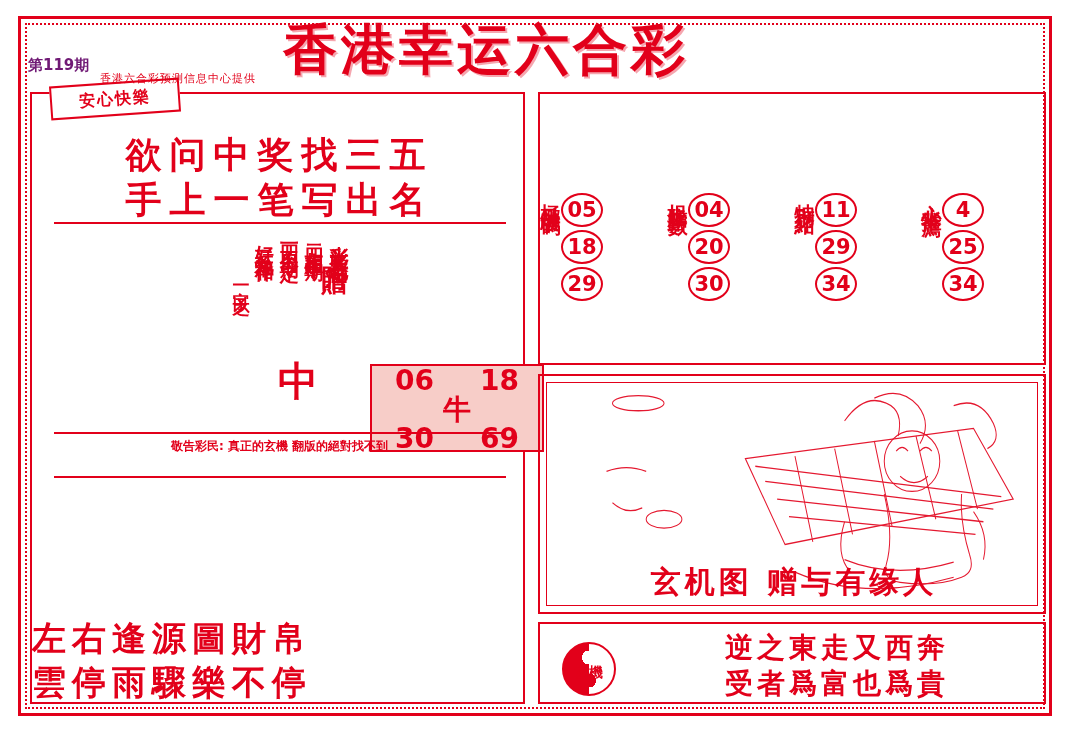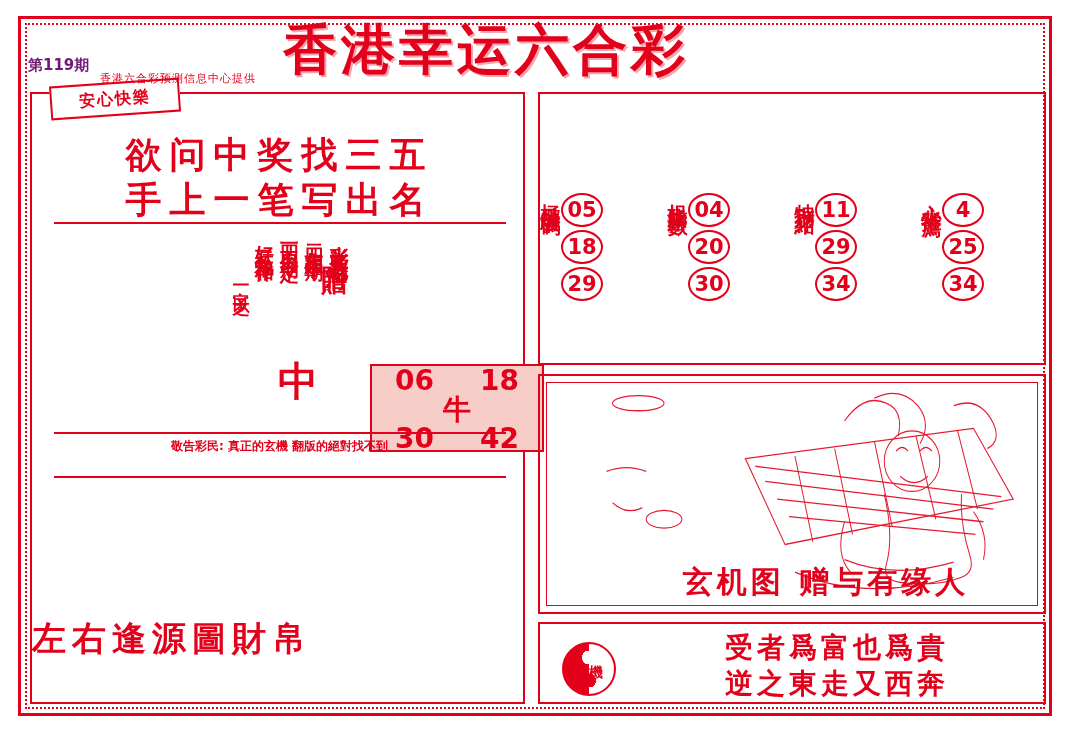--- a/index.html
+++ b/index.html
@@ -161,21 +161,21 @@
     font-size:34px;letter-spacing:6px;line-height:1.3;
   }
   
   .pic-inner{
     position:absolute;left:6px;top:6px;right:6px;bottom:6px;
     border:1px solid #e2001a;box-sizing:border-box;
     overflow:hidden;
   }
   .pic-caption{
     position:absolute;left:0;top:186px;width:508px;text-align:center;
-    font-size:30px;font-weight:bold;color:#e2001a;letter-spacing:4px;padding-left:32px;
+    font-size:30px;font-weight:bold;color:#e2001a;letter-spacing:4px;
   }
   .yinyang{
     position:absolute;left:22px;top:18px;width:54px;height:54px;
     border:2px solid #e2001a;border-radius:50%;
     background:
       radial-gradient(circle at 50% 27%, #fff 7px, rgba(0,0,0,0) 7px),
       radial-gradient(circle at 50% 73%, #e2001a 7px, rgba(0,0,0,0) 7px),
       linear-gradient(90deg,#e2001a 50%,#fff 50%);
     box-sizing:border-box;
   }
@@ -229,31 +229,32 @@
     <div class="numbox">
       <div class="row">
         <span>06</span>
         <span>18</span>
       </div>
       <div class="row">
         <span>牛</span>
       </div>
       <div class="row">
         <span>30</span>
-        <span>42</span>
+        <span>69</span>
       </div>
     </div>
 
     <div class="rule rule2"></div>
     <div class="notice">敬告彩民: 真正的玄機 翻版的絕對找不到</div>
     <div class="rule rule3"></div>
 
 
     <div class="bottom-couplet">
       <div class="b1">左右逢源圖財帛</div>
+      <div class="b2">雲停雨驟樂不停</div>
     </div>
   </div>
 
   <div class="right-col">
 
     <div class="box rb-numbers">
       <div class="numcols">
 
         <div class="numcol">
           <div class="chead">極品號碼</div>
@@ -318,19 +319,19 @@
           </g>
         </svg>
       </div>
       <div class="pic-caption">玄机图 赠与有缘人</div>
     </div>
 
     <div class="box rb-bottom">
       <div class="yinyang"></div>
       <div class="yy-label">玄機</div>
       <div class="bottom-lines">
+        <div class="bl">逆之東走又西奔</div>
         <div class="bl">受者爲富也爲貴</div>
-        <div class="bl">逆之東走又西奔</div>
       </div>
     </div>
 
   </div>
 </div>
 
 </body></html>

